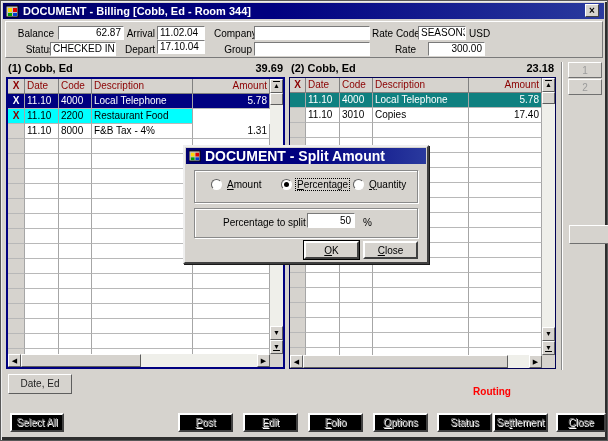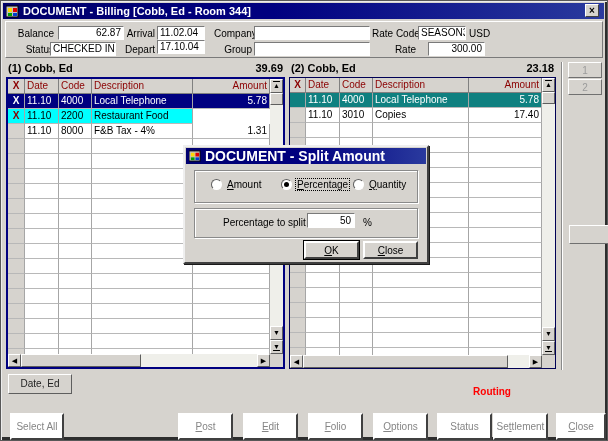--- a/index.html
+++ b/index.html
@@ -64,21 +64,21 @@
     color:#9b9b9b;font-size:10px;text-align:center;padding:0;}
   #side1{left:568px;top:62px;height:16px;}
   #side2{left:568px;top:79px;height:16px;}
   #side101{left:569px;top:225px;height:19px;line-height:17px;padding-left:38px;}
   
   .tabbtn{position:absolute;left:8px;top:374px;width:64px;height:20px;background:#d6d3ce;
     border:1px solid;border-color:#fff #5e5e5e #5e5e5e #fff;font-size:10px;color:#222;
     text-align:center;line-height:18px;padding:0;}
   .routing{position:absolute;left:452px;top:386px;width:80px;text-align:center;
     font-size:10px;font-weight:bold;}
-  .fbtn{position:absolute;top:413px;width:55px;height:27px;background:#ffffff;
+  .fbtn{position:absolute;top:413px;width:55px;height:19px;background:#000000;
     border:2px solid;border-color:#fff #404040 #404040 #fff;font-size:10px;padding:0;
     color:#858585;text-shadow:1px 1px 0 #fff;}
   #b-selectall{left:10px;width:54px;}
   #b-post{left:178px}#b-edit{left:243px}#b-folio{left:308px}#b-options{left:373px}
   #b-payment{left:437px}#b-settlement{left:493px}#b-close{left:556px;width:50px;}
   .u{text-decoration:underline;}
   
   .dialog{position:absolute;left:183px;top:145px;width:246px;height:119px;background:#d6d3ce;z-index:9;
     border:2px solid;border-color:#efefef #404040 #404040 #efefef;box-shadow:1px 1px 0 #1a1a1a;}
   .dtitle{position:absolute;left:1px;top:1px;width:240px;height:16px;display:flex;align-items:center;

